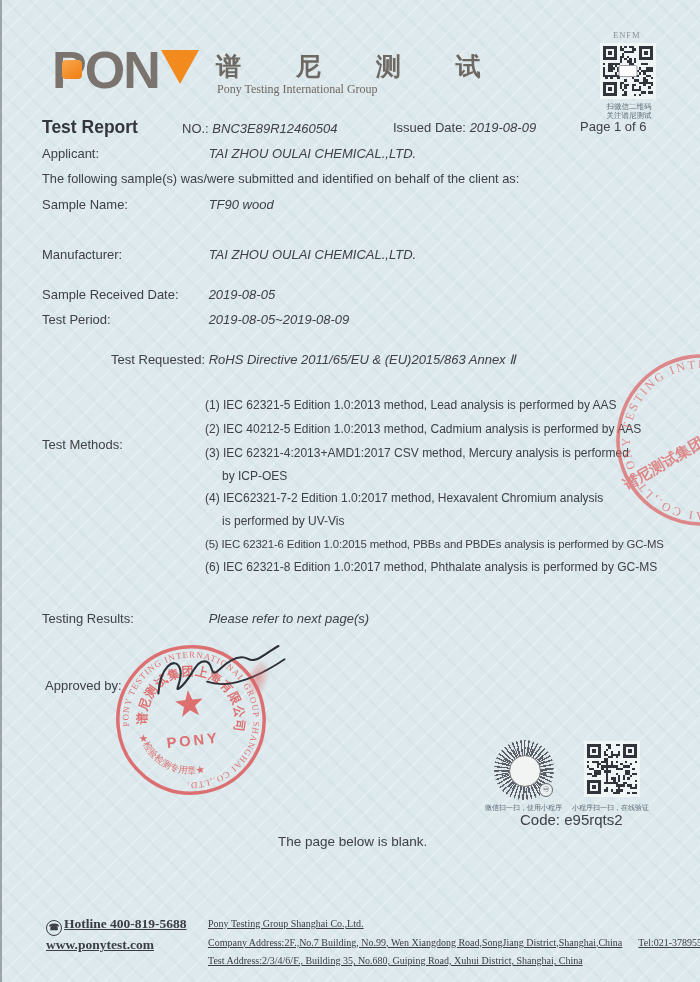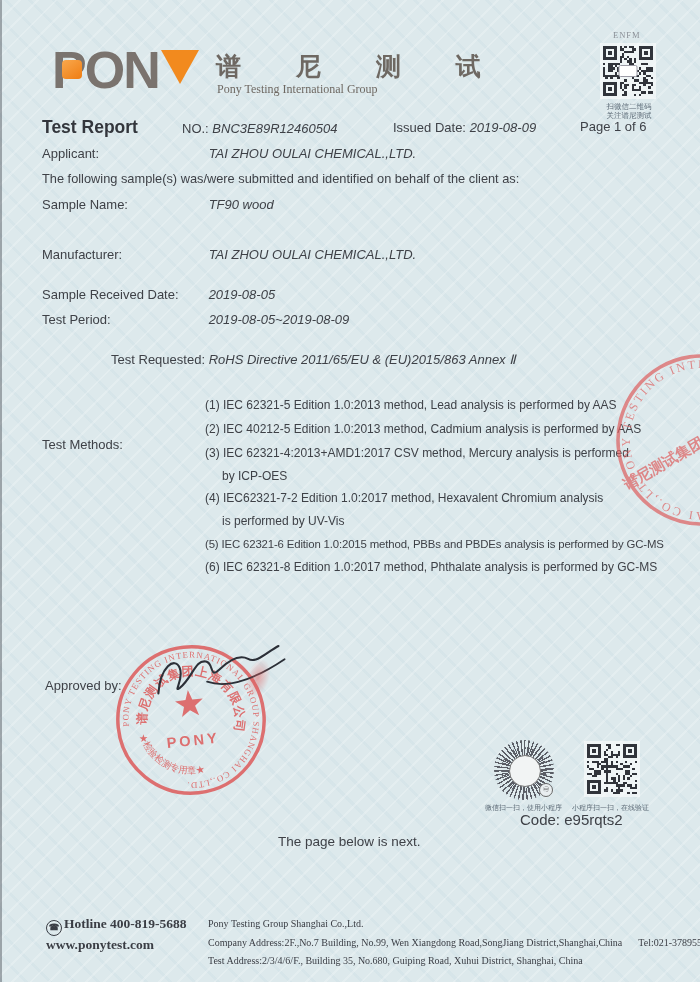--- a/index.html
+++ b/index.html
@@ -64,21 +64,21 @@
     font-size:6px;display:flex;align-items:center;justify-content:center;color:#444;}
   .mini-dot{position:absolute;right:1px;bottom:3px;width:12px;height:12px;border-radius:50%;background:#e9eef0;border:1px solid #666;font-size:8px;line-height:11px;text-align:center;color:#555;}
   .btm-qr{left:584px;top:741px;}
   .cap{font-size:7px;color:#5c6a76;white-space:nowrap;}
   .cap-mini{left:485px;top:803px;}
   .cap-qr{left:572px;top:803px;}
   .code-line{left:520px;top:811px;font-size:15px;color:#3e4147;}
   .blank-note{left:278px;top:834px;font-size:13.5px;color:#3e4147;}
 
   
-  .footer{left:46px;top:915px;width:630px;display:flex;gap:16px;font-family:"Liberation Serif",serif;color:#3a3d44;}
+  .footer{left:46px;top:915px;width:630px;display:flex;gap:16px;font-family:"Liberation Serif",serif;color:#3a3d44;text-decoration:underline;}
   .f-left{width:146px;flex:none;font-weight:bold;font-size:13.5px;line-height:18px;white-space:nowrap;}
   .phone{display:inline-block;width:14px;height:14px;border:1.4px solid #3a3d44;border-radius:50%;font-size:8.5px;line-height:13px;text-align:center;vertical-align:-2px;margin-right:2px;}
   .f-right{font-size:10px;line-height:18.5px;white-space:nowrap;}
   .f-line2{display:flex;gap:16px;}
 </style>
 </head>
 <body>
 
 <div class="page">
   <div class="edge-left"></div>
@@ -592,20 +592,24 @@
   <div class="abs row" style="left:42px;top:398px;margin-top:39px;">Test Methods:</div>
   <div class="abs methods-line" style="left:205px;top:398px;">(1) IEC 62321-5 Edition 1.0:2013 method, Lead analysis is performed by AAS</div>
   <div class="abs methods-line" style="left:205px;top:422px;">(2) IEC 40212-5 Edition 1.0:2013 method, Cadmium analysis is performed by AAS</div>
   <div class="abs methods-line" style="left:205px;top:446px;text-align:right;">(3) IEC 62321-4:2013+AMD1:2017 CSV method, Mercury analysis is performed</div>
   <div class="abs methods-line ind" style="left:205px;top:469px;">by ICP-OES</div>
   <div class="abs methods-line" style="left:205px;top:491px;">(4) IEC62321-7-2 Edition 1.0:2017 method, Hexavalent Chromium analysis</div>
   <div class="abs methods-line ind" style="left:205px;top:514px;">is performed by UV-Vis</div>
   <div class="abs methods-line cond" style="left:205px;top:538px;text-align:center;">(5) IEC 62321-6 Edition 1.0:2015 method, PBBs and PBDEs analysis is performed by GC-MS</div>
   <div class="abs methods-line" style="left:205px;top:560px;">(6) IEC 62321-8 Edition 1.0:2017 method, Phthalate analysis is performed by GC-MS</div>
 
+  <div class="abs row" style="left:42px;top:611px;">
+    <span class="lab" style="display:inline-block;width:163px;">Testing Results:</span>
+    <span class="v">Please refer to next page(s)</span>
+  </div>
 
   <div class="abs row" style="left:45px;top:678px;">Approved by:</div>
 
   <div class="abs stamp">
     <svg viewBox="0 0 160 160">
       <defs>
         <path id="arcA" d="M16,80 A64,64 0 1 1 144,80 A64,64 0 1 1 16,80"></path>
         <path id="arcB" d="M34,80 A46,46 0 1 1 126,80 A46,46 0 1 1 34,80"></path>
         <path id="arcC" d="M25,80 A55,55 0 1 0 135,80"></path>
       </defs>
@@ -1095,21 +1099,21 @@
     <span class="fp tr"></span>
     <span class="fp bl"></span>
   </div>
   <div class="abs cap cap-mini">微信扫一扫，使用小程序</div>
   <div class="abs cap cap-qr">小程序扫一扫，在线验证</div>
   <div class="abs code-line">
     <span>Code:</span>
     <span>e95rqts2</span>
   </div>
 
-  <div class="abs blank-note">The page below is next.</div>
+  <div class="abs blank-note">The page below is blank.</div>
 
   <div class="abs footer">
     <div class="f-left">
       <div><span class="phone">☎</span><span>Hotline 400-819-5688</span></div>
       <div>www.ponytest.com</div>
     </div>
     <div class="f-right">
       <div>Pony Testing Group Shanghai Co.,Ltd.</div>
       <div class="f-line2">
         <span>Company Address:2F.,No.7 Building, No.99, Wen Xiangdong Road,SongJiang District,Shanghai,China</span>

